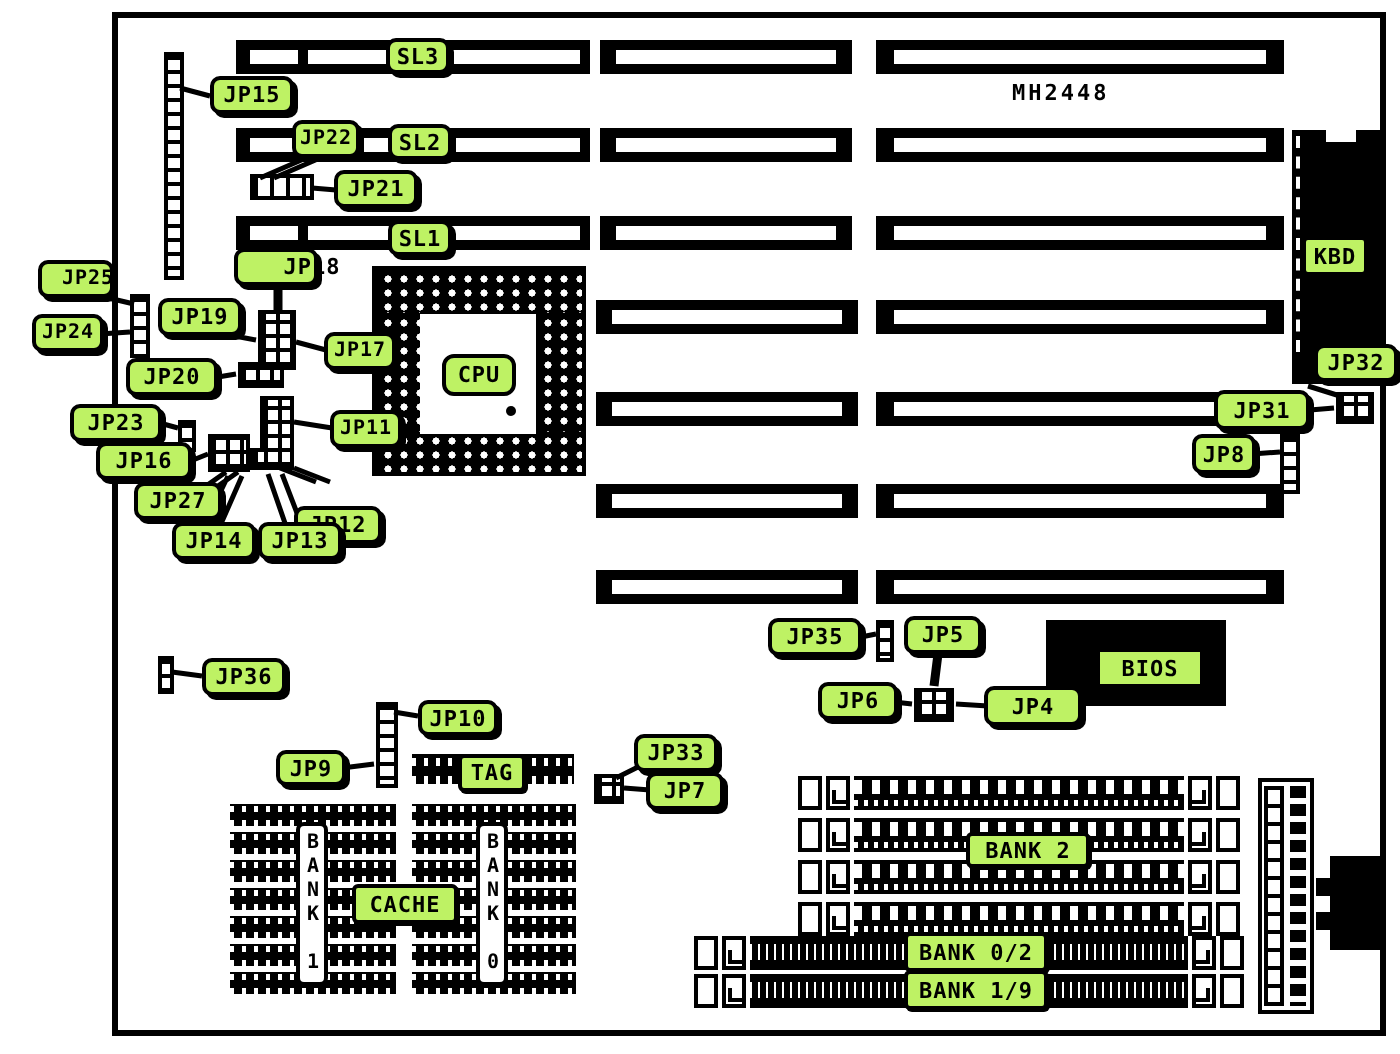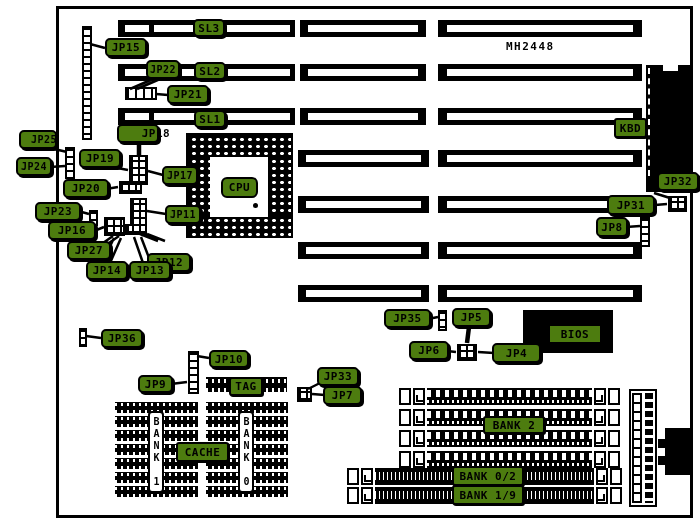--- a/index.html
+++ b/index.html
@@ -7,21 +7,21 @@
   .board{position:relative;width:700px;height:527px;background:#fff;overflow:hidden;
          font-family:"DejaVu Sans Mono","Liberation Mono",monospace;}
   .frame{position:absolute;left:56px;top:6px;width:637px;height:512px;border:3px solid #000;}
   
   .seg{position:absolute;height:17px;background:#000;}
   .seg::after{content:"";position:absolute;left:8px;right:8px;top:5px;bottom:5px;background:#fff;z-index:0;}
   .segA::after{left:7px;right:5px;}
   .segA::before{content:"";position:absolute;left:31px;width:5px;top:5px;bottom:5px;background:#000;z-index:1;}
   .segC::after{left:9px;right:9px;}
   
-  .lbl{position:absolute;background:#4d7c0f;border:2px solid #000;border-radius:5px;
+  .lbl{position:absolute;background:#bef264;border:2px solid #000;border-radius:5px;
        box-shadow:2px 2px 0 #000;display:flex;align-items:center;justify-content:center;
        font-weight:bold;font-size:11px;letter-spacing:0.5px;z-index:30;white-space:pre;}
   .vlbl{position:absolute;background:#fff;border:2px solid #000;border-radius:4px;
         display:flex;align-items:center;justify-content:center;z-index:30;
         writing-mode:vertical-lr;text-orientation:upright;font-weight:bold;font-size:10px;
         letter-spacing:1px;line-height:1;}
   
   .strip{position:absolute;border:2px solid #000;background:#fff;
          background-image:repeating-linear-gradient(180deg,#000 0 2px,transparent 2px 7px);z-index:10;}
   .striph{position:absolute;border:2px solid #000;background:#fff;
@@ -89,21 +89,21 @@
   <div style="position:absolute;left:188px;top:216px;width:103px;height:20px;background-image:radial-gradient(circle,#fff 1.7px,transparent 1.9px);background-size:8px 7px;background-position:2px 1px;"></div>
   <div style="position:absolute;left:188px;top:156px;width:22px;height:60px;background-image:radial-gradient(circle,#fff 1.7px,transparent 1.9px);background-size:8px 7px;background-position:2px 2px;"></div>
   <div style="position:absolute;left:268px;top:156px;width:23px;height:60px;background-image:radial-gradient(circle,#fff 1.7px,transparent 1.9px);background-size:8px 7px;background-position:2px 2px;"></div>
   <div style="position:absolute;left:210px;top:157px;width:58px;height:60px;background:#fff;"></div>
   <div style="position:absolute;left:253px;top:203px;width:5px;height:5px;background:#000;border-radius:50%;"></div>
   <div class="lbl" style="left:221px;top:177px;width:37px;height:21px;box-shadow:none;border-radius:6px;">CPU</div>
 
   <div class="blackbox" style="left:646px;top:65px;width:44px;height:127px;"></div>
   <div style="position:absolute;left:663px;top:65px;width:15px;height:6px;background:#fff;"></div>
   <div style="position:absolute;left:648px;top:68px;height:108px;width:0;border-left:2px dashed #fff;"></div>
-  <div class="lbl" style="left:614px;top:118px;width:33px;height:20px;box-shadow:1px 1px 0 #000;border-radius:3px;text-align:center;">KBD</div>
+  <div class="lbl" style="left:651px;top:118px;width:33px;height:20px;box-shadow:1px 1px 0 #000;border-radius:3px;text-align:center;">KBD</div>
 
   <div class="blackbox" style="left:523px;top:310px;width:90px;height:43px;"></div>
   <div class="lbl" style="left:548px;top:324px;width:54px;height:20px;box-shadow:1px 1px 0 #000;border-radius:2px;">BIOS</div>
 
   <div class="strip" style="left:82px;top:26px;width:10px;height:114px;"></div>
   <div class="strip" style="left:65px;top:147px;width:10px;height:32px;"></div>
   <div class="striph" style="left:125px;top:87px;width:32px;height:13px;"></div>
   <div class="strip" style="left:89px;top:210px;width:9px;height:16px;"></div>
   <div class="strip" style="left:79px;top:328px;width:8px;height:19px;"></div>
   <div class="strip" style="left:188px;top:351px;width:11px;height:43px;"></div>

